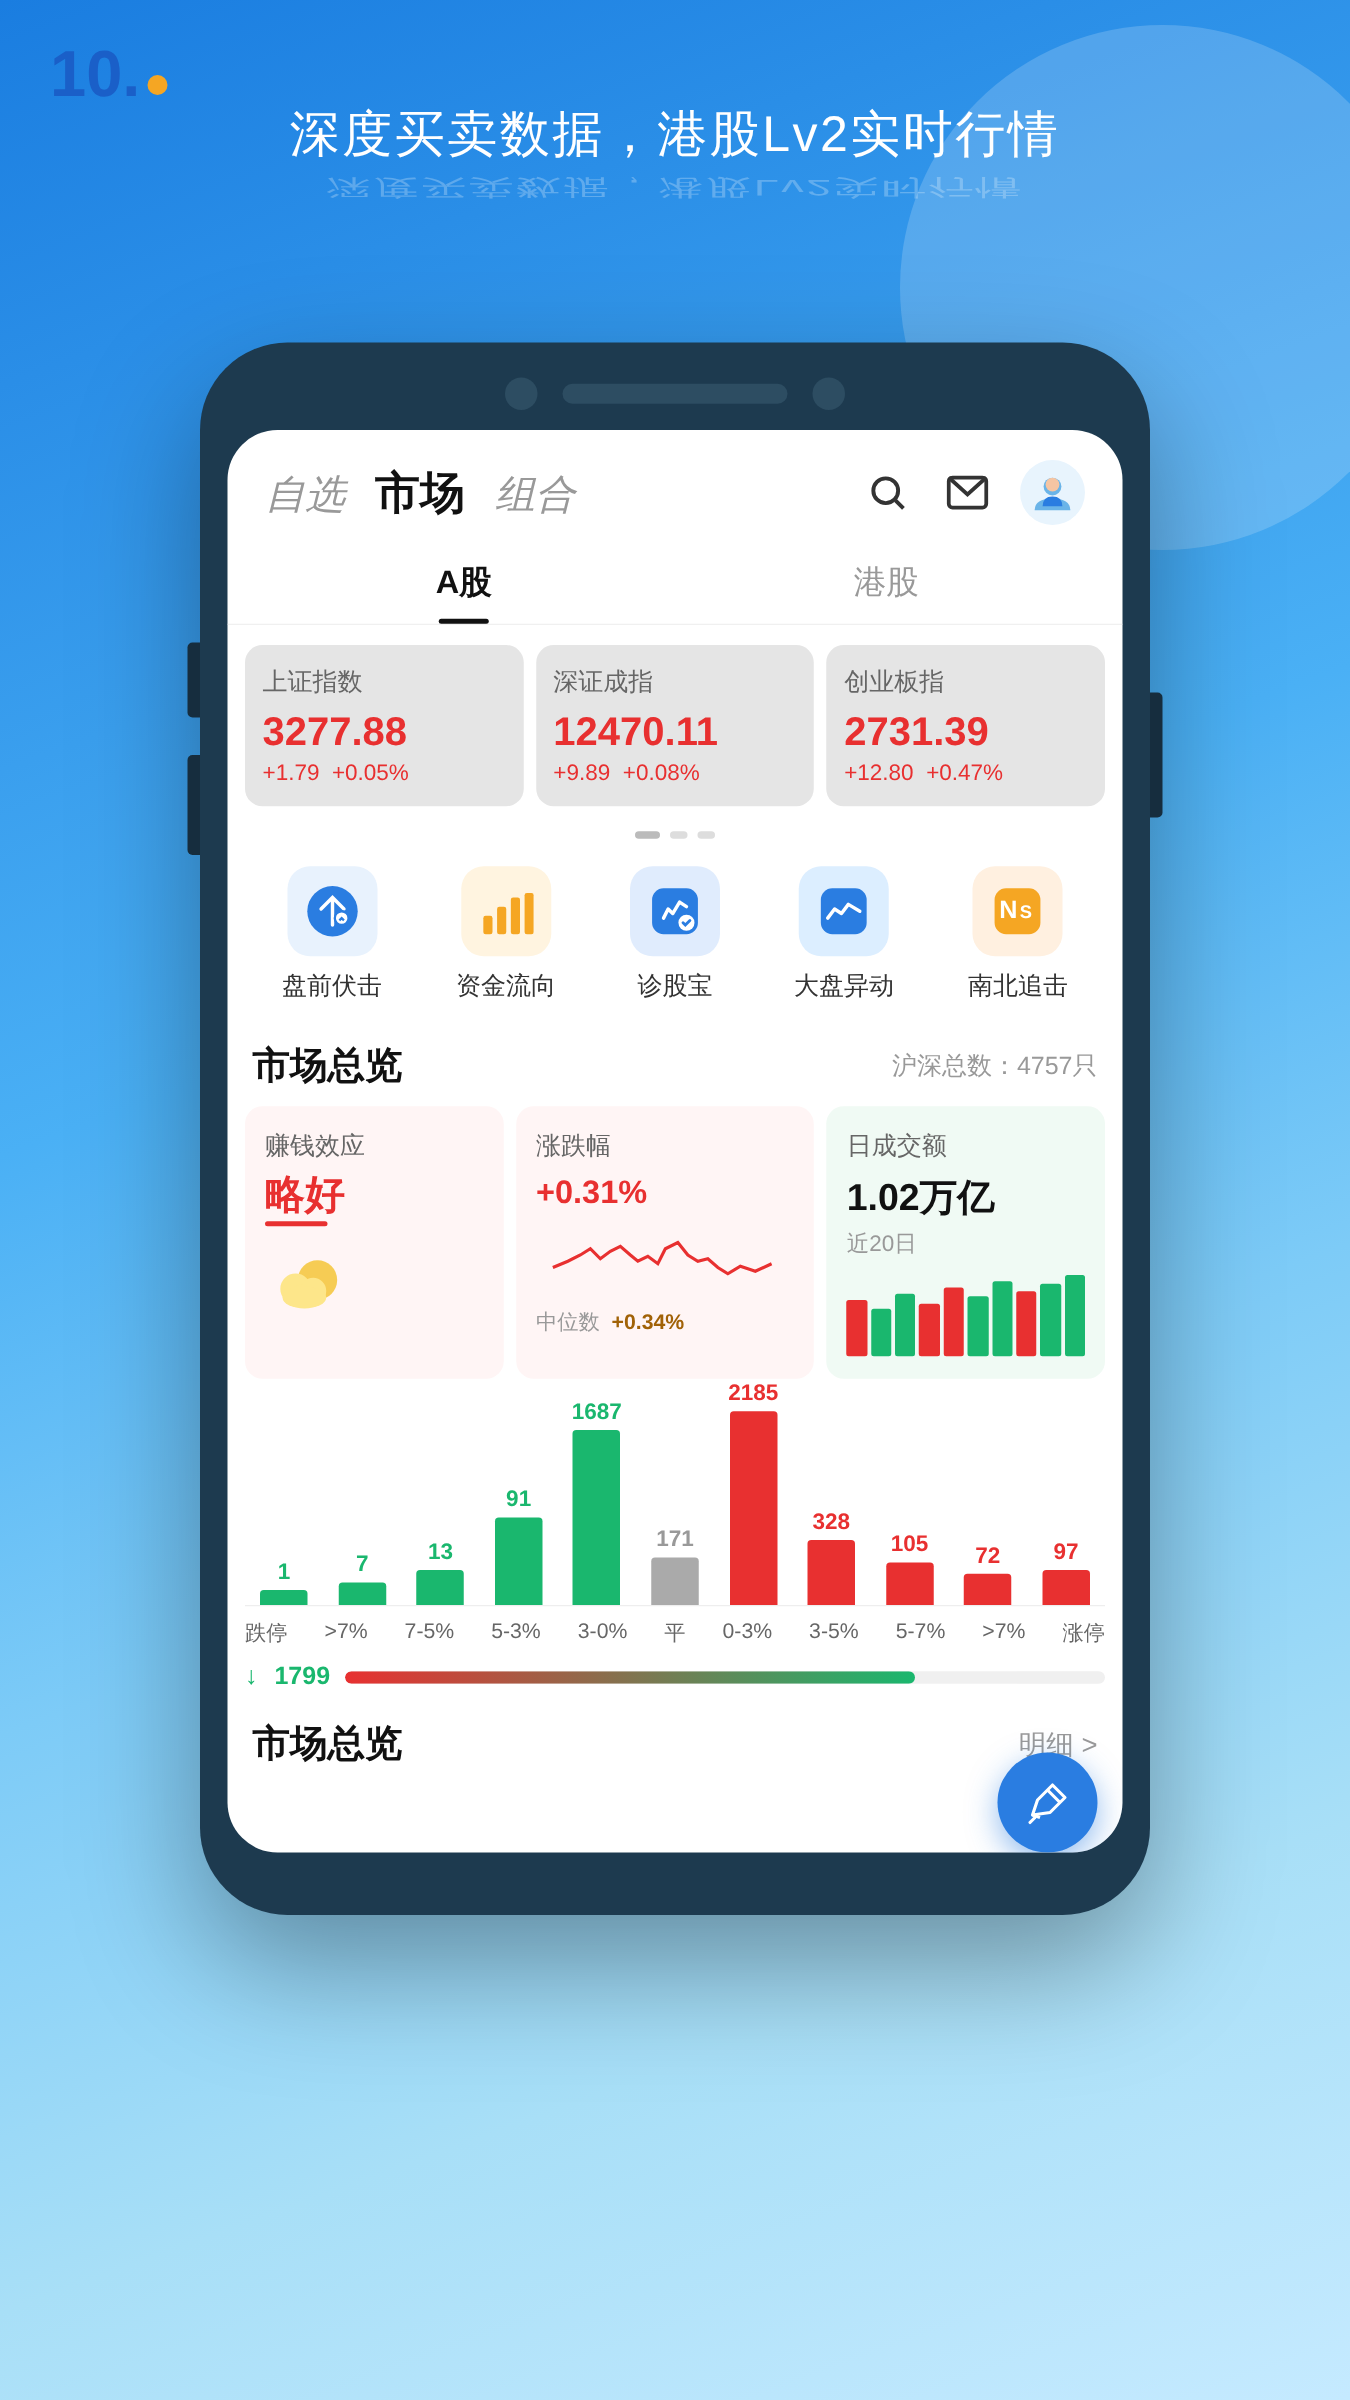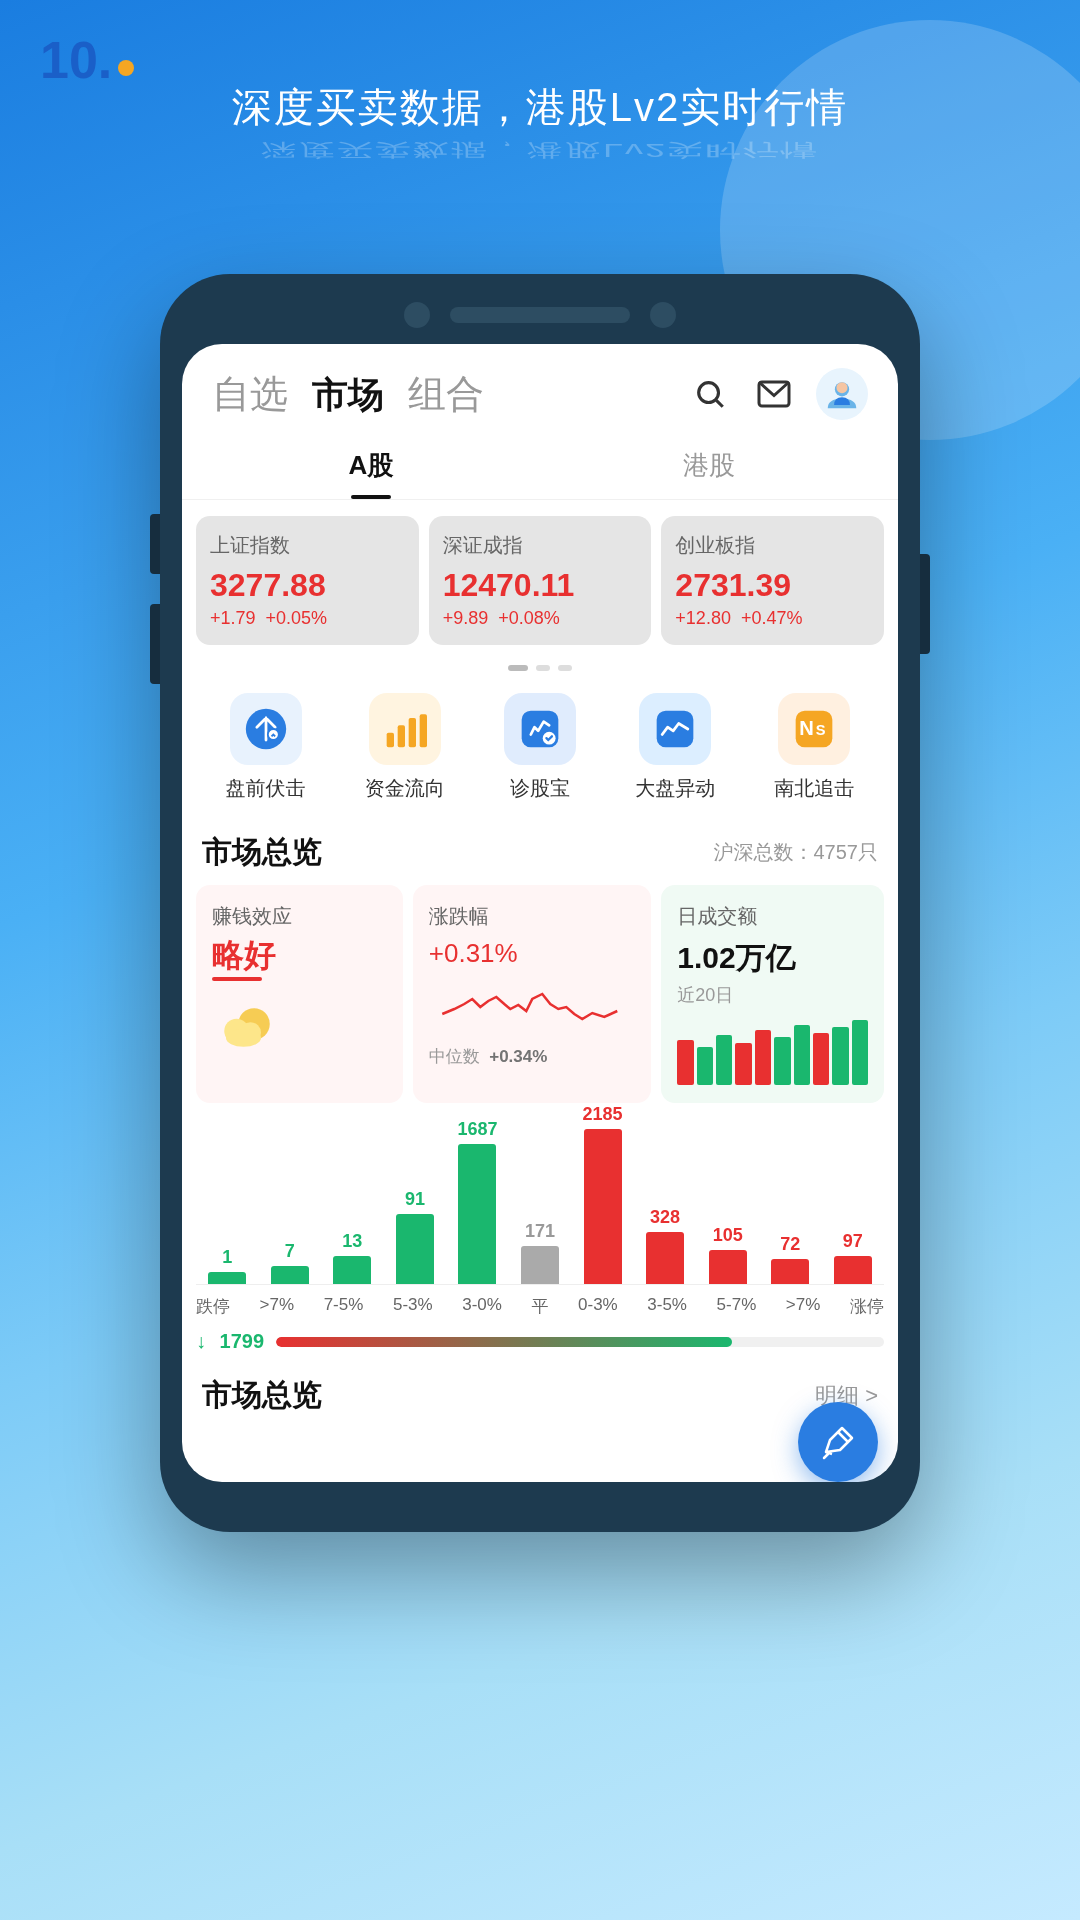--- a/index.html
+++ b/index.html
@@ -150,23 +150,24 @@
       align-items: center;
       justify-content: space-between;
       padding: 24px 30px 16px;
     }
     .nav-tabs-header {
       display: flex;
       align-items: baseline;
       gap: 24px;
     }
     .nav-tab-inactive {
-      font-size: 38px;
+      font-size: 32px;
       color: #999;
       font-weight: 400;
+      font-style: italic;
     }
     .nav-tab-active {
       font-size: 36px;
       color: #111;
       font-weight: 700;
     }
     .header-icons {
       display: flex;
       align-items: center;
       gap: 20px;
@@ -323,21 +324,21 @@
     .stat-card.green {
       background: #f0faf4;
     }
     .stat-card-label {
       font-size: 20px;
       color: #666;
       margin-bottom: 8px;
     }
     .stat-card-value {
       font-size: 26px;
-      font-weight: 400;
+      font-weight: 700;
       color: #e83030;
     }
     .stat-card-sub {
       font-size: 18px;
       color: #999;
       margin-top: 4px;
     }
     .stat-card-big-value {
       font-size: 30px;
       font-weight: 700;
@@ -646,21 +647,21 @@
             <ellipse cx="36" cy="46" rx="20" ry="10" fill="#fde68a"></ellipse>
           </svg>
         </div>
 
         <div class="stat-card" style="flex:1.3;">
           <div class="stat-card-label">涨跌幅</div>
           <div class="stat-card-value">+0.31%</div>
           <svg class="sparkline" viewBox="0 0 180 70">
             <polyline points="0,45 12,40 22,35 30,30 38,38 46,32 54,28 62,35 68,40 76,36 84,42 90,30 100,25 108,35 116,40 124,38 132,45 140,50 150,44 162,48 175,42" fill="none" stroke="#e83030" stroke-width="2.5"></polyline>
           </svg>
-          <div style="font-size:17px;color:#999;margin-top:2px;">中位数 &nbsp;<span style="color:#737373;font-weight:600;">+0.34%</span></div>
+          <div style="font-size:17px;color:#999;margin-top:2px;">中位数 &nbsp;<span style="color:#a16207;font-weight:600;">+0.34%</span></div>
         </div>
 
         <div class="stat-card green" style="flex:1.2;">
           <div class="stat-card-label">日成交额</div>
           <div class="stat-card-big-value">1.02万亿</div>
           <div class="stat-card-sub">近20日</div>
 
           <div class="mini-bars">
             <div class="mini-bar" style="height:45px;background:#e83030;"></div>
             <div class="mini-bar" style="height:38px;background:#1ab76e;"></div>

